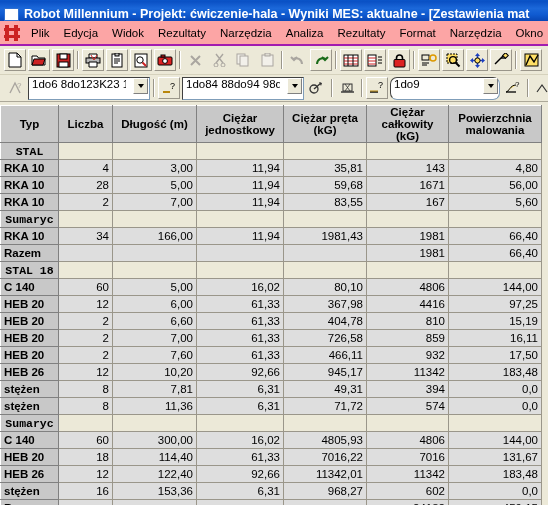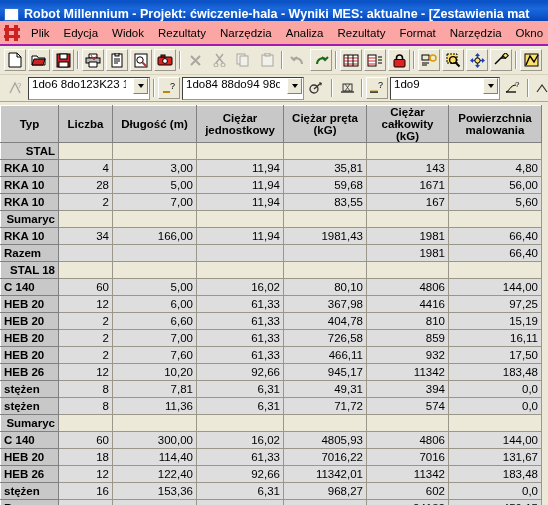--- a/index.html
+++ b/index.html
@@ -98,21 +98,21 @@
     box-sizing:border-box;padding:0 3px;
     border-right:1px solid #9a968a;
     border-bottom:1px solid #9a968a;
     overflow:hidden;white-space:nowrap;
   }
   td.rowhdr{
     background:#c8c8c8;font-weight:bold;text-align:left;
     border:1px solid #ffffff;
     border-right-color:#808080;border-bottom-color:#808080;
   }
-  td.rowhdr.grp{text-align:right;}
+  td.rowhdr.grp{text-align:center;font-family:Liberation Mono, monospace;}
   td.num{background:#dedede;text-align:right;}
   td.blank{background:#ece9d8;}
   tr.grouprow td.rowhdr{background:#c8c8c8;}
 </style>
 </head>
 <body>
 
 <div id="titlebar">
   <div class="winicon"></div>
   <div class="ttext">Robot Millennium - Projekt: ćwiczenie-hala - Wyniki MES: aktualne - [Zestawienia mat</div>
@@ -342,21 +342,21 @@
 
   <div class="tbsep"></div>
 
   <div class="tb raised">
     <svg width="16" height="14" viewBox="0 0 16 14">
         <path d="M1 11h8" stroke="#000" stroke-width="1.4"></path>
         <path d="M2 11v-2M4 11v-2M6 11v-2M8 11v-2" stroke="#b8860b"></path>
         <text x="9" y="7" font-size="9" fill="#000" font-family="sans-serif">?</text>
       </svg>
   </div>
-  <div class="combo" style="width:110px;">
+  <div class="combo" style="width:110px;border-radius:7px;">
     <div class="ctext" title="1do9">1do9</div>
     <div class="carrow">
         <i></i>
       </div>
   </div>
 
   <div class="tb">
     <svg width="16" height="14" viewBox="0 0 16 14">
         <path d="M1 11h10" stroke="#000" stroke-width="1.3"></path>
         <path d="M1 11C4 11 5 4 11 4" fill="#ffe066" stroke="#000"></path>

